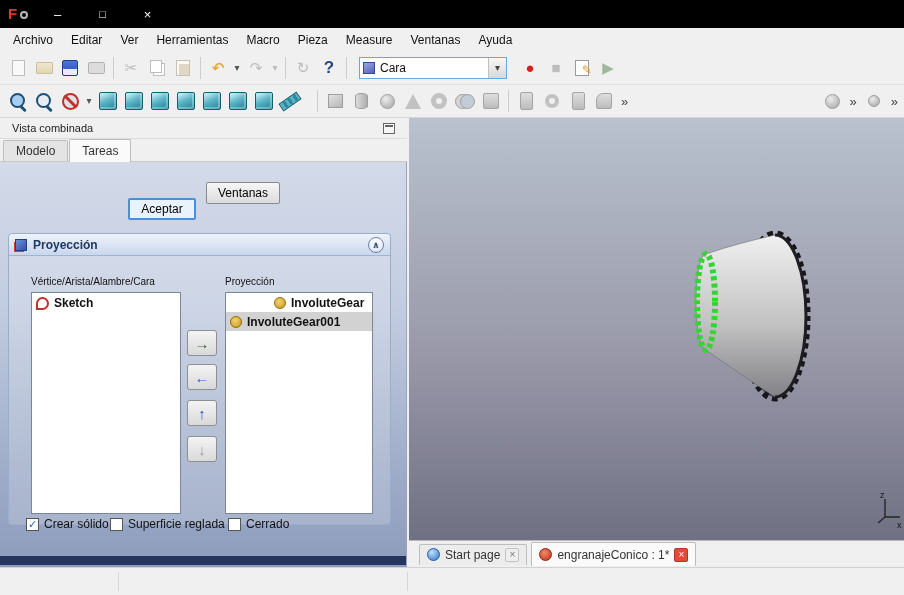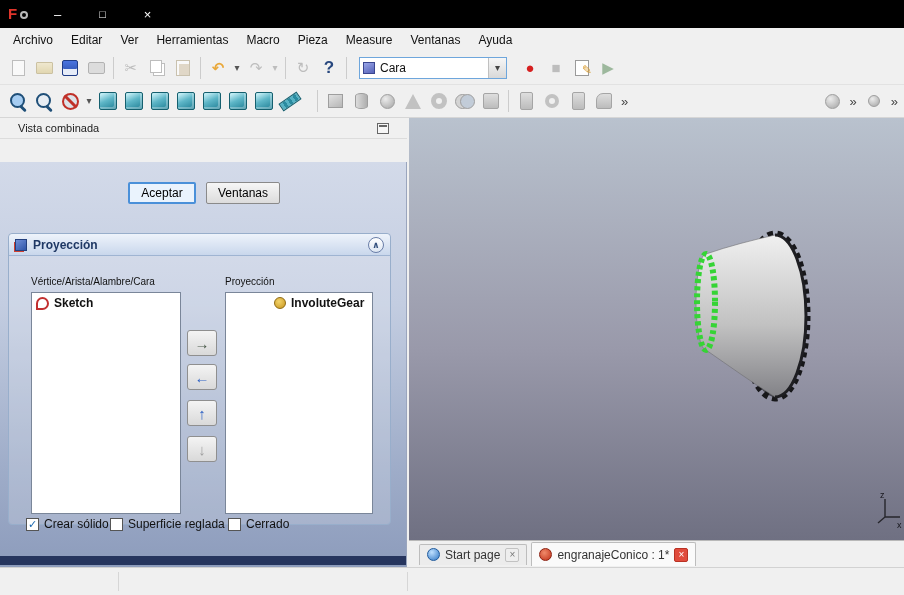--- a/index.html
+++ b/index.html
@@ -64,33 +64,33 @@
   .ic-sph { width:15px; height:15px; border-radius:50%; background:radial-gradient(circle at 35% 30%,#ececec,#a4a4a4); border:1px solid #9e9e9e; }
   .ic-cone { width:0; height:0; border-left:8px solid transparent; border-right:8px solid transparent; border-bottom:15px solid #c2c2c2; }
   .ic-torus { width:16px; height:16px; border:5px solid #c2c2c2; border-radius:50%; }
   .ic-bool { position:relative; width:20px; height:14px; }
   .ic-bool::before,.ic-bool::after { content:""; position:absolute; top:0; width:13px; height:13px; border-radius:50%; border:1px solid #9e9e9e; background:#d4d4d4; }
   .ic-bool::before { left:0; } .ic-bool::after { right:0; background:#c2ccd8; }
   .ic-gen { width:16px; height:16px; background:linear-gradient(#dedede,#bcbcbc); border:1px solid #a5a5a5; border-radius:2px; }
   .ic-gen.tall { height:18px; width:13px; }
 
   
-  .panel-header { position:absolute; left:0; top:118px; width:407px; height:21px; background:#f0f0f0; border-bottom:1px solid #dcdcdc; display:flex; align-items:center; padding:0 18px; font-size:11px; color:#222; }
+  .panel-header { position:absolute; left:0; top:118px; width:407px; height:21px; background:#f0f0f0; border-bottom:1px solid #dcdcdc; display:flex; align-items:center; padding:0 12px; font-size:11px; color:#222; }
   .panel-header .spring { flex:1; }
   .dock-btn { width:12px; height:11px; border:1px solid #666; position:relative; background:#f6f6f6; }
   .dock-btn::after { content:""; position:absolute; left:1px; top:1px; right:1px; height:2px; background:#666; }
   .panel-tabs { position:absolute; left:0; top:139px; width:407px; height:23px; background:#f0f0f0; display:flex; align-items:flex-end; padding-left:3px; border-bottom:1px solid #c9c9c9; }
   .ptab { height:21px; padding:0 12px; display:flex; align-items:center; font-size:12px; border:1px solid #bdbdbd; border-bottom:none; background:#e4e4e4; color:#333; margin-right:1px; border-radius:2px 2px 0 0; }
   .ptab.active { background:#fafafa; height:23px; margin-bottom:-1px; }
 
   .task-panel { position:absolute; left:0; top:162px; width:407px; height:405px; background:linear-gradient(#d3dae9 0%,#c3cde1 35%,#9fadc9 75%,#8d9cbc 100%); border-right:1px solid #9aa5bd; }
   .task-panel::after { content:""; position:absolute; left:0; right:0; bottom:2px; height:9px; background:#26355e; }
 
   .btn { position:absolute; height:22px; font-size:12px; display:flex; align-items:center; justify-content:center; background:linear-gradient(#f6f6f6,#dcdcdc); border:1px solid #8a8a8a; border-radius:2px; font-family:inherit; }
-  .btn.default { border:2px solid #4a90d9; background:#eaf3fd; }
+  .btn.default { border:2px solid #4a90d9; background:#eaf3fd;margin-top:16px; }
 
   .section { position:absolute; left:8px; top:60px; width:383px; height:292px; border:1px solid #98aecb; border-radius:4px; background:rgba(255,255,255,0.18);margin-top:11px; }
   .section-header { position:absolute; left:0; top:0; right:0; height:22px; background:linear-gradient(#eef3fb,#c9d7ec); border-bottom:1px solid #9fb4d2; border-radius:4px 4px 0 0; display:flex; align-items:center; padding:0 6px; gap:6px; }
   .section-header .title { font-weight:bold; color:#1f3864; font-size:12px; flex:1; }
   .ic-proj { width:12px; height:12px; background:linear-gradient(140deg,#6f8fd8,#2f55a8); border:1px solid #24407e; box-shadow:-2px 2px 0 -1px #d04030; }
   .collapse-btn { width:16px; height:16px; border:1px solid #6a7ea8; border-radius:50%; background:linear-gradient(#ffffff,#dde6f2); display:flex; align-items:center; justify-content:center; font-size:9px; font-weight:bold; color:#33507d; }
 
   .list-label { position:absolute; top:42px; font-size:10px; color:#111; }
   .listbox { position:absolute; top:58px; height:222px; background:#fff; border:1px solid #7a8699; overflow:hidden;font-weight:bold; }
   .list-item { display:flex; align-items:center; gap:5px; height:20px; padding:0 4px; font-size:12px; }
@@ -300,20 +300,24 @@
       </div>
     <span class="more" style="margin-right:2px;">»</span>
   </div>
 
   <div class="panel-header">
     <span>Vista combinada</span>
     <span class="spring"></span>
     <span class="dock-btn"></span>
   </div>
 
+  <div class="panel-tabs">
+    <div class="ptab">Modelo</div>
+    <div class="ptab active">Tareas</div>
+  </div>
 
   <div class="task-panel">
     <button class="btn default" style="left:128px; top:20px; width:68px;">Aceptar</button>
     <button class="btn" style="left:206px; top:20px; width:74px;">Ventanas</button>
 
     <div class="section">
       <div class="section-header">
         <i class="ic-proj"></i>
         <span class="title">Proyección</span>
         <span class="collapse-btn">
@@ -328,20 +332,24 @@
         <div class="list-item">
           <i class="ic-sketch"></i>
           <span>Sketch</span>
         </div>
       </div>
 
       <div class="listbox" style="left:216px; width:148px;">
         <div class="list-item" style="height:19px;padding-left:48px;">
           <i class="ic-gear"></i>
           <span>InvoluteGear</span>
+        </div>
+        <div class="list-item sel" style="height:19px;">
+          <i class="ic-gear"></i>
+          <span>InvoluteGear001</span>
         </div>
       </div>
 
       <div class="xfer dark" style="top:96px;">
           <span>→</span>
         </div>
       <div class="xfer blue" style="top:130px;">
           <span>←</span>
         </div>
       <div class="xfer blue" style="top:166px;">

